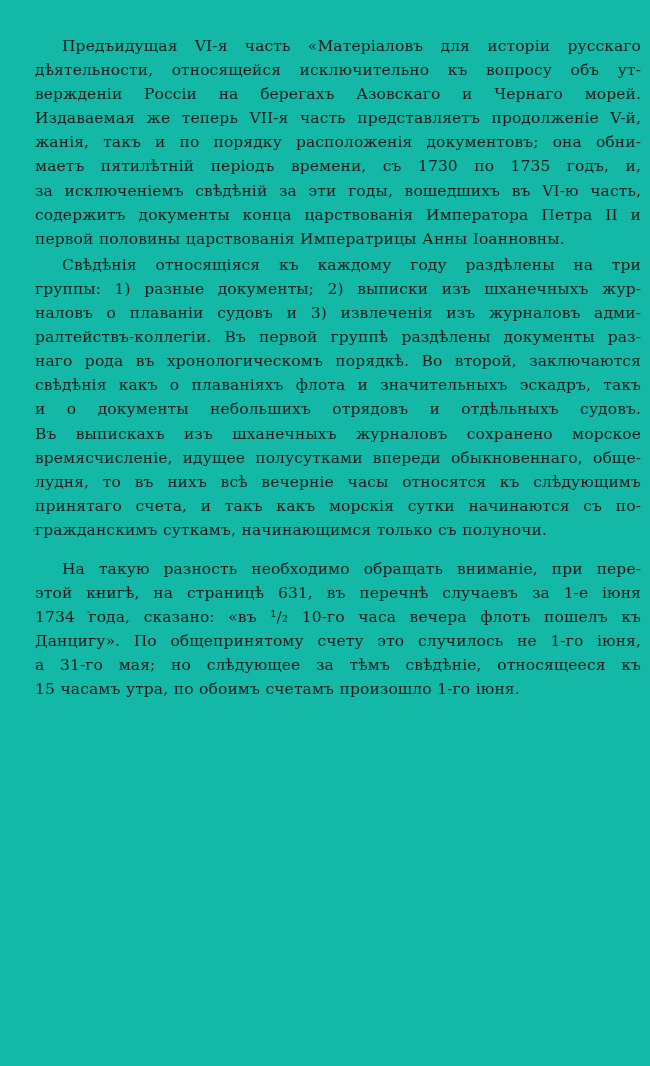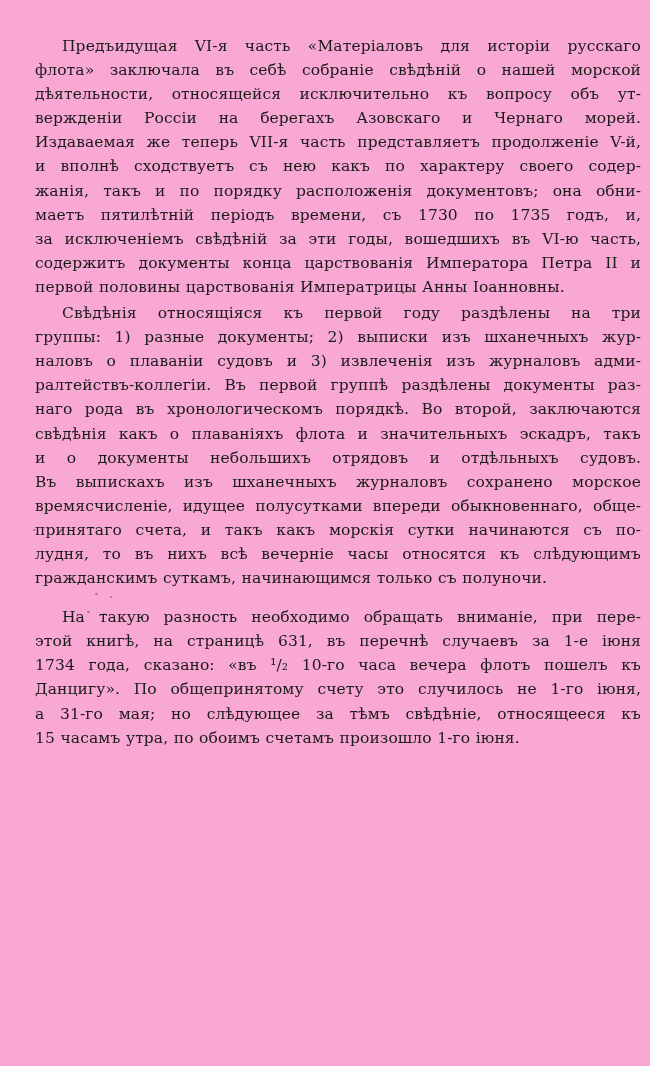--- a/index.html
+++ b/index.html
@@ -60,49 +60,47 @@
   }
   .speck.s1 { left: 95px;  top: 593px; width: 3px; height: 2px; }
   .speck.s2 { left: 110px; top: 596px; width: 2px; height: 2px; }
   .speck.s3 { left: 87px;  top: 611px; width: 3px; height: 2px; transform: rotate(20deg); }
   .speck.s4 { left: 33px;  top: 529px; width: 2px; height: 2px; background: rgba(40,40,40,0.5); }
   .speck.s5 { left: 103px; top: 613px; width: 2px; height: 2px; }
 </style>
 </head>
 <body>
 
-<div class="page" style="background: #f9a8d4; color: rgb(27, 27, 27);">
+<div class="page" style="background: #14b8a6; color: rgb(27, 27, 27);">
   <div class="text-block">
 
     <div class="paragraph p1">
       <div class="line para-start">Предъидущая VI-я часть «Матеріаловъ для исторіи русскаго</div>
-      <div class="line">флота» заключала въ себѣ собраніе свѣдѣній о нашей морской</div>
       <div class="line">дѣятельности, относящейся исключительно къ вопросу объ ут-</div>
       <div class="line">вержденіи Россіи на берегахъ Азовскаго и Чернаго морей.</div>
       <div class="line">Издаваемая же теперь VII-я часть представляетъ продолженіе V-й,</div>
-      <div class="line">и вполнѣ сходствуетъ съ нею какъ по характеру своего содер-</div>
       <div class="line">жанія, такъ и по порядку расположенія документовъ; она обни-</div>
       <div class="line">маетъ пятилѣтній періодъ времени, съ 1730 по 1735 годъ, и,</div>
       <div class="line">за исключеніемъ свѣдѣній за эти годы, вошедшихъ въ VI-ю часть,</div>
       <div class="line">содержитъ документы конца царствованія Императора Петра II и</div>
       <div class="line para-end">первой половины царствованія Императрицы Анны Іоанновны.</div>
     </div>
 
     <div class="paragraph p2">
-      <div class="line para-start">Свѣдѣнія относящіяся къ первой году раздѣлены на три</div>
+      <div class="line para-start">Свѣдѣнія относящіяся къ каждому году раздѣлены на три</div>
       <div class="line">группы: 1) разные документы; 2) выписки изъ шханечныхъ жур-</div>
       <div class="line">наловъ о плаваніи судовъ и 3) извлеченія изъ журналовъ адми-</div>
       <div class="line">ралтействъ-коллегіи. Въ первой группѣ раздѣлены документы раз-</div>
       <div class="line">наго рода въ хронологическомъ порядкѣ. Во второй, заключаются</div>
       <div class="line">свѣдѣнія какъ о плаваніяхъ флота и значительныхъ эскадръ, такъ</div>
       <div class="line">и о документы небольшихъ отрядовъ и отдѣльныхъ судовъ.</div>
       <div class="line">Въ выпискахъ изъ шханечныхъ журналовъ сохранено морское</div>
       <div class="line">времясчисленіе, идущее полусутками впереди обыкновеннаго, обще-</div>
+      <div class="line">лудня, то въ нихъ всѣ вечерніе часы относятся къ слѣдующимъ</div>
       <div class="line">принятаго счета, и такъ какъ морскія сутки начинаются съ по-</div>
-      <div class="line">лудня, то въ нихъ всѣ вечерніе часы относятся къ слѣдующимъ</div>
       <div class="line para-end">гражданскимъ суткамъ, начинающимся только съ полуночи.</div>
     </div>
 
     <div class="paragraph p3">
       <div class="line para-start">На такую разность необходимо обращать вниманіе, при пере-</div>
       <div class="line">этой книгѣ, на страницѣ 631, въ перечнѣ случаевъ за 1-е іюня</div>
       <div class="line">1734 года, сказано: «въ ¹/₂ 10-го часа вечера флотъ пошелъ къ</div>
       <div class="line">Данцигу». По общепринятому счету это случилось не 1-го іюня,</div>
       <div class="line">а 31-го мая; но слѣдующее за тѣмъ свѣдѣніе, относящееся къ</div>
       <div class="line para-end">15 часамъ утра, по обоимъ счетамъ произошло 1-го іюня.</div>

